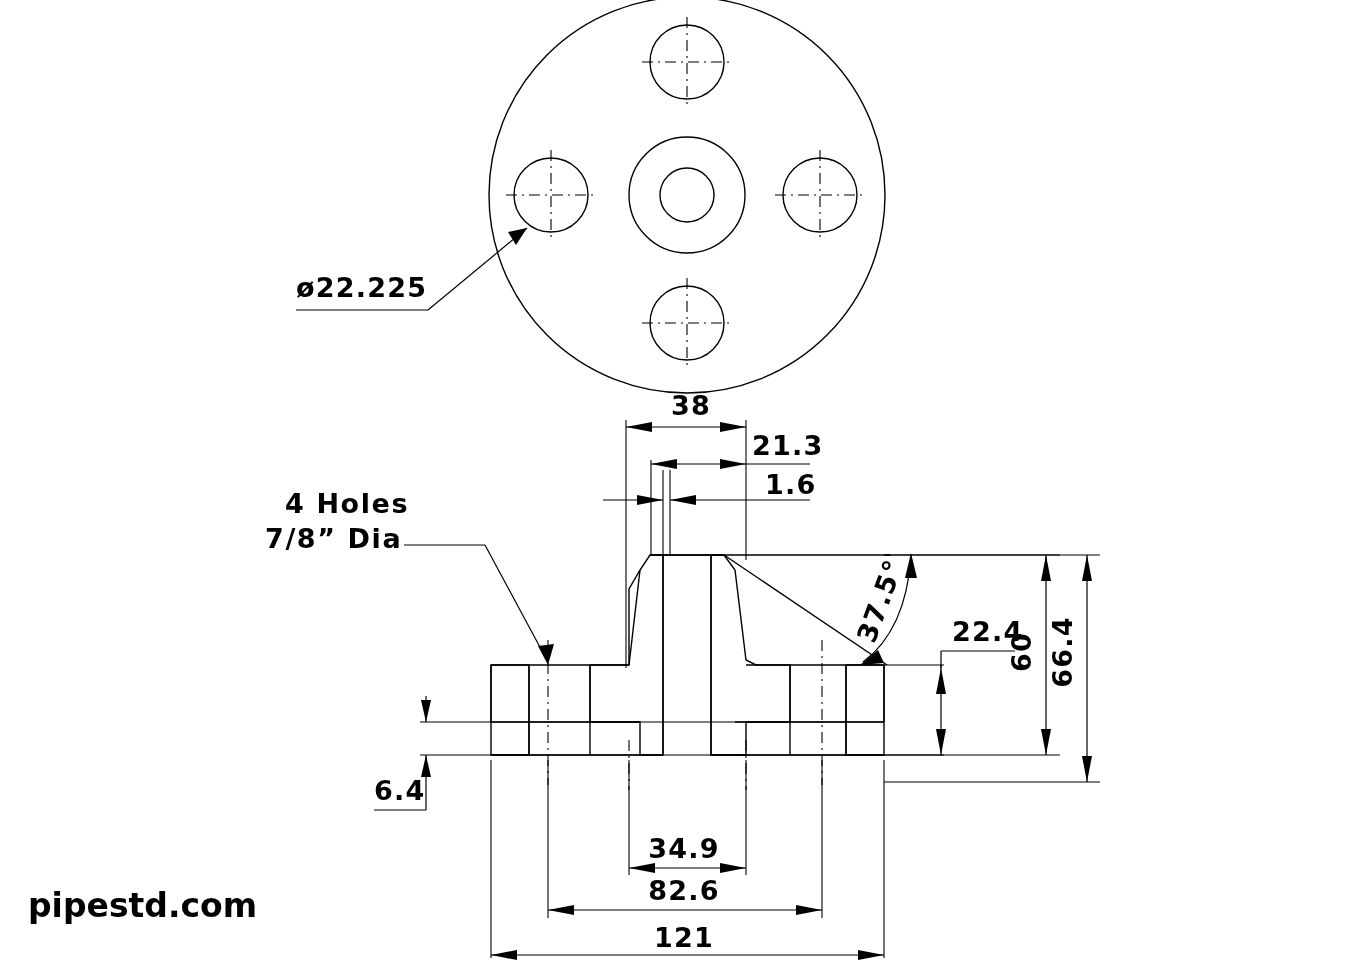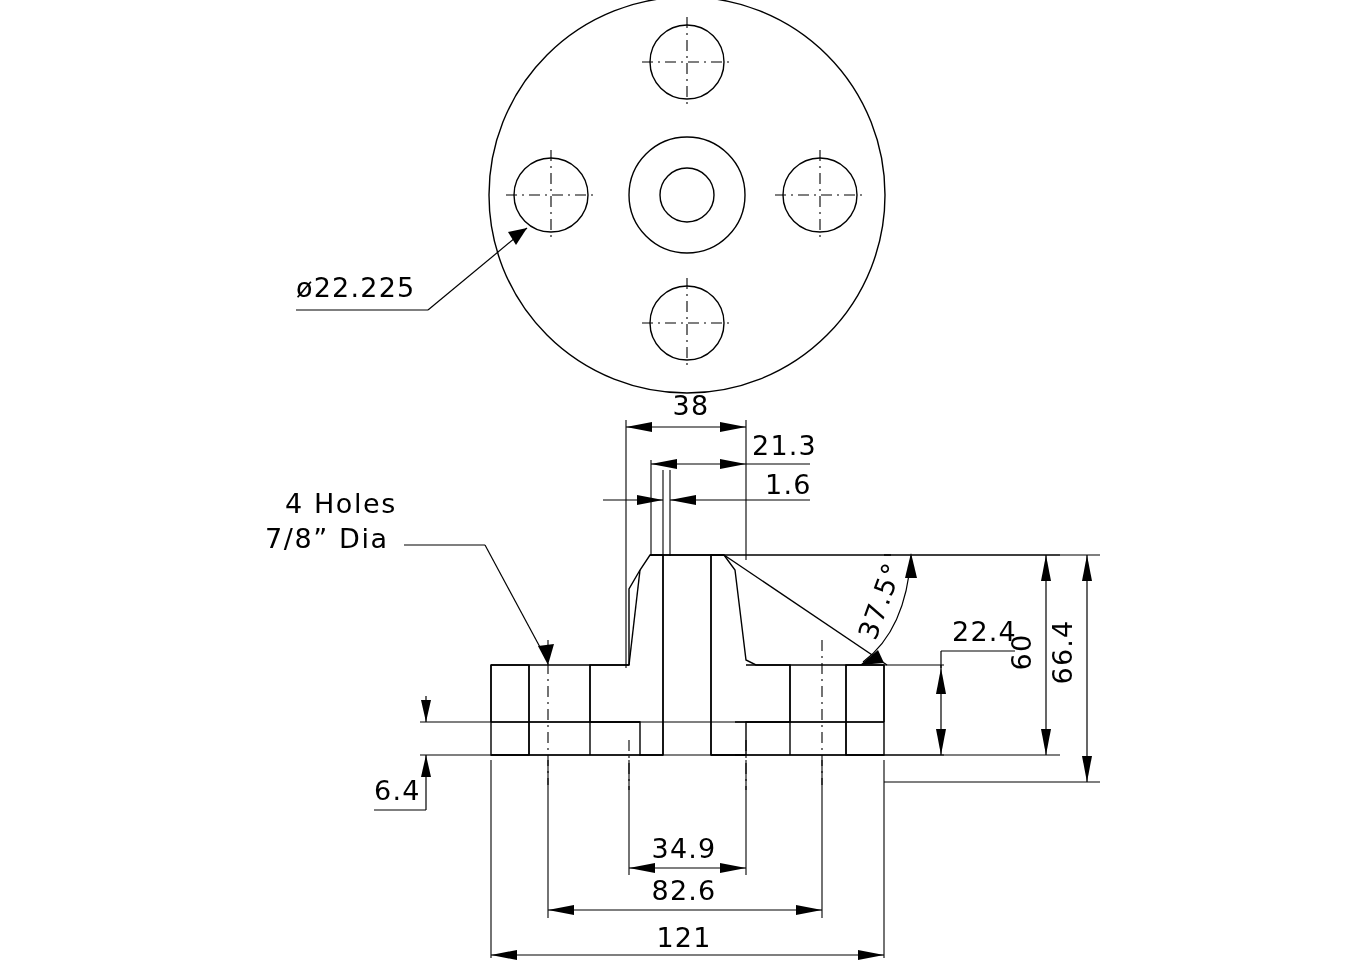--- a/index.html
+++ b/index.html
@@ -12,20 +12,21 @@
     width: 1362px;
     height: 962px;
     overflow: hidden;
     font-family: "Liberation Sans", sans-serif;
   }
   #drawing-root {
     position: relative;
     width: 1362px;
     height: 962px;
     background: #ffffff;
+    font-weight: bold;
   }
   svg#cad {
     display: block;
     width: 1362px;
     height: 962px;
   }
   .ln {
     stroke: #000000;
     stroke-width: 1.4;
     fill: none;
@@ -286,14 +287,15 @@
     <line class="ext-ln" x1="491" y1="760" x2="491" y2="958"></line>
     <line class="ext-ln" x1="884" y1="760" x2="884" y2="958"></line>
     <line class="dim-ln" x1="491" y1="955" x2="884" y2="955"></line>
     <polygon class="arrow-f" points="491,955 517,950 517,960"></polygon>
     <polygon class="arrow-f" points="884,955 858,950 858,960"></polygon>
     <text class="dimtxt" x="684" y="947" text-anchor="middle">121</text>
   </g>
 
 </svg>
 
+<div class="watermark">pipestd.com</div>
 
 </div>
 
 </body></html>

